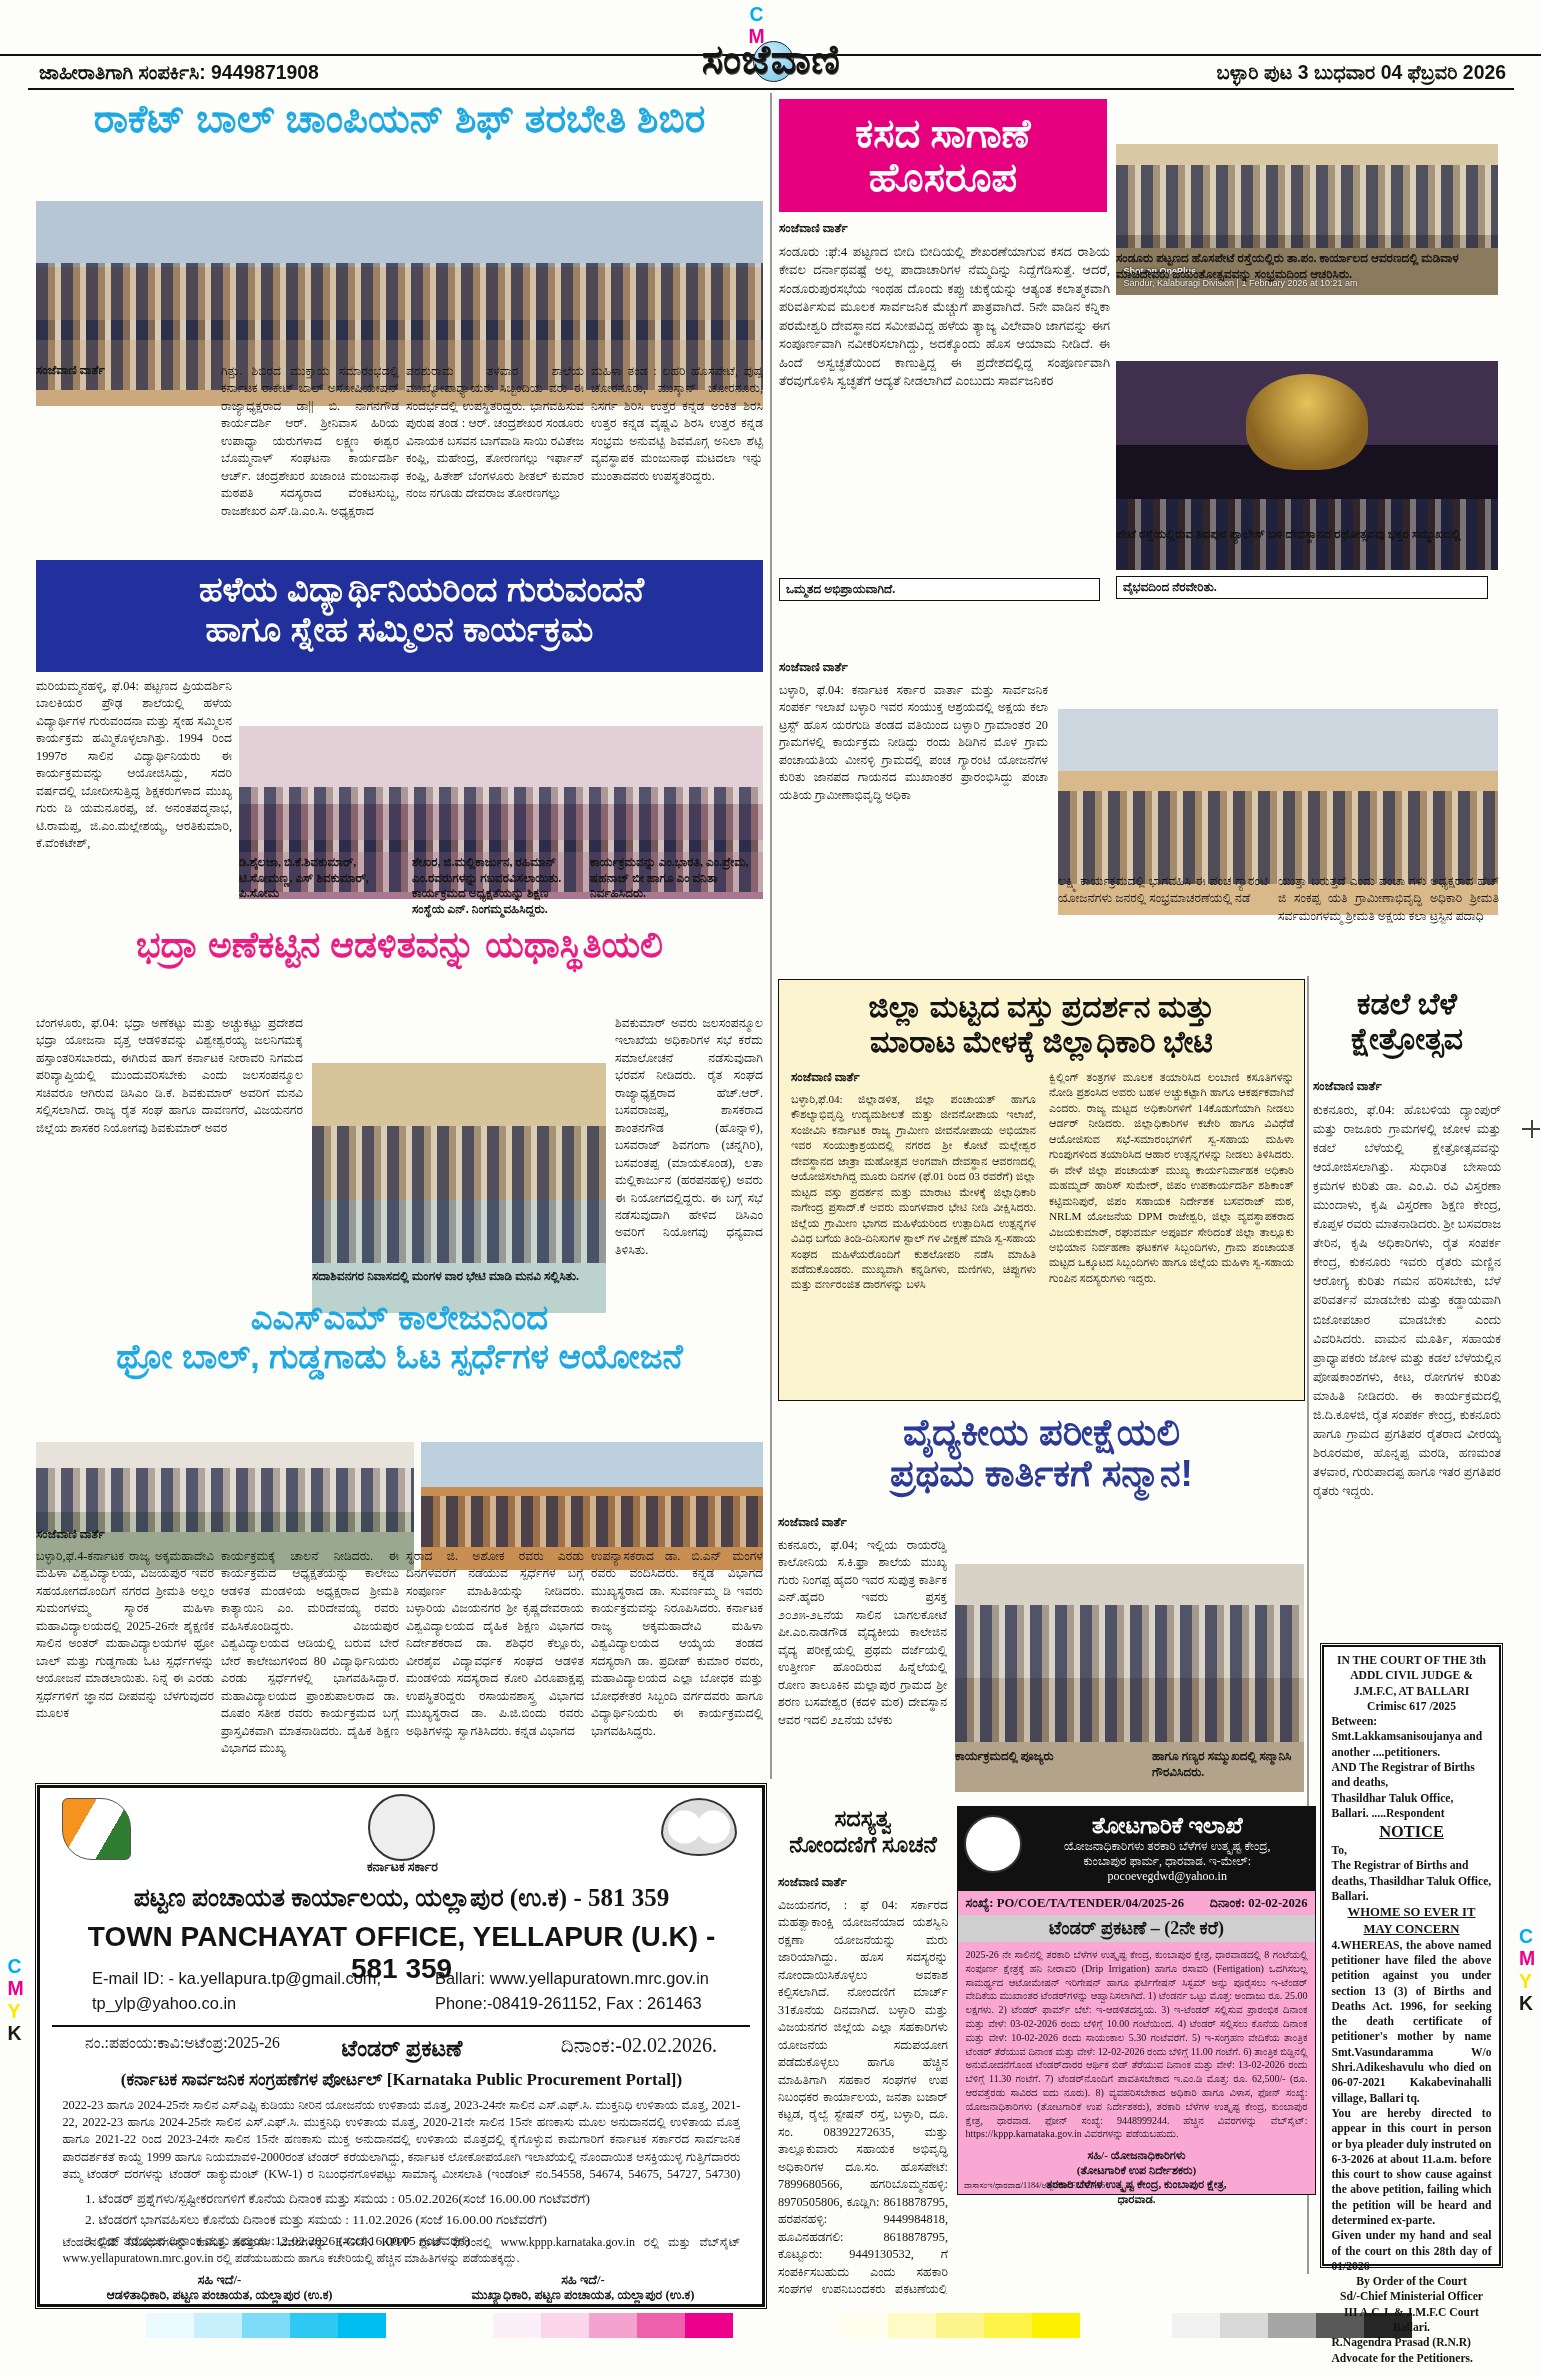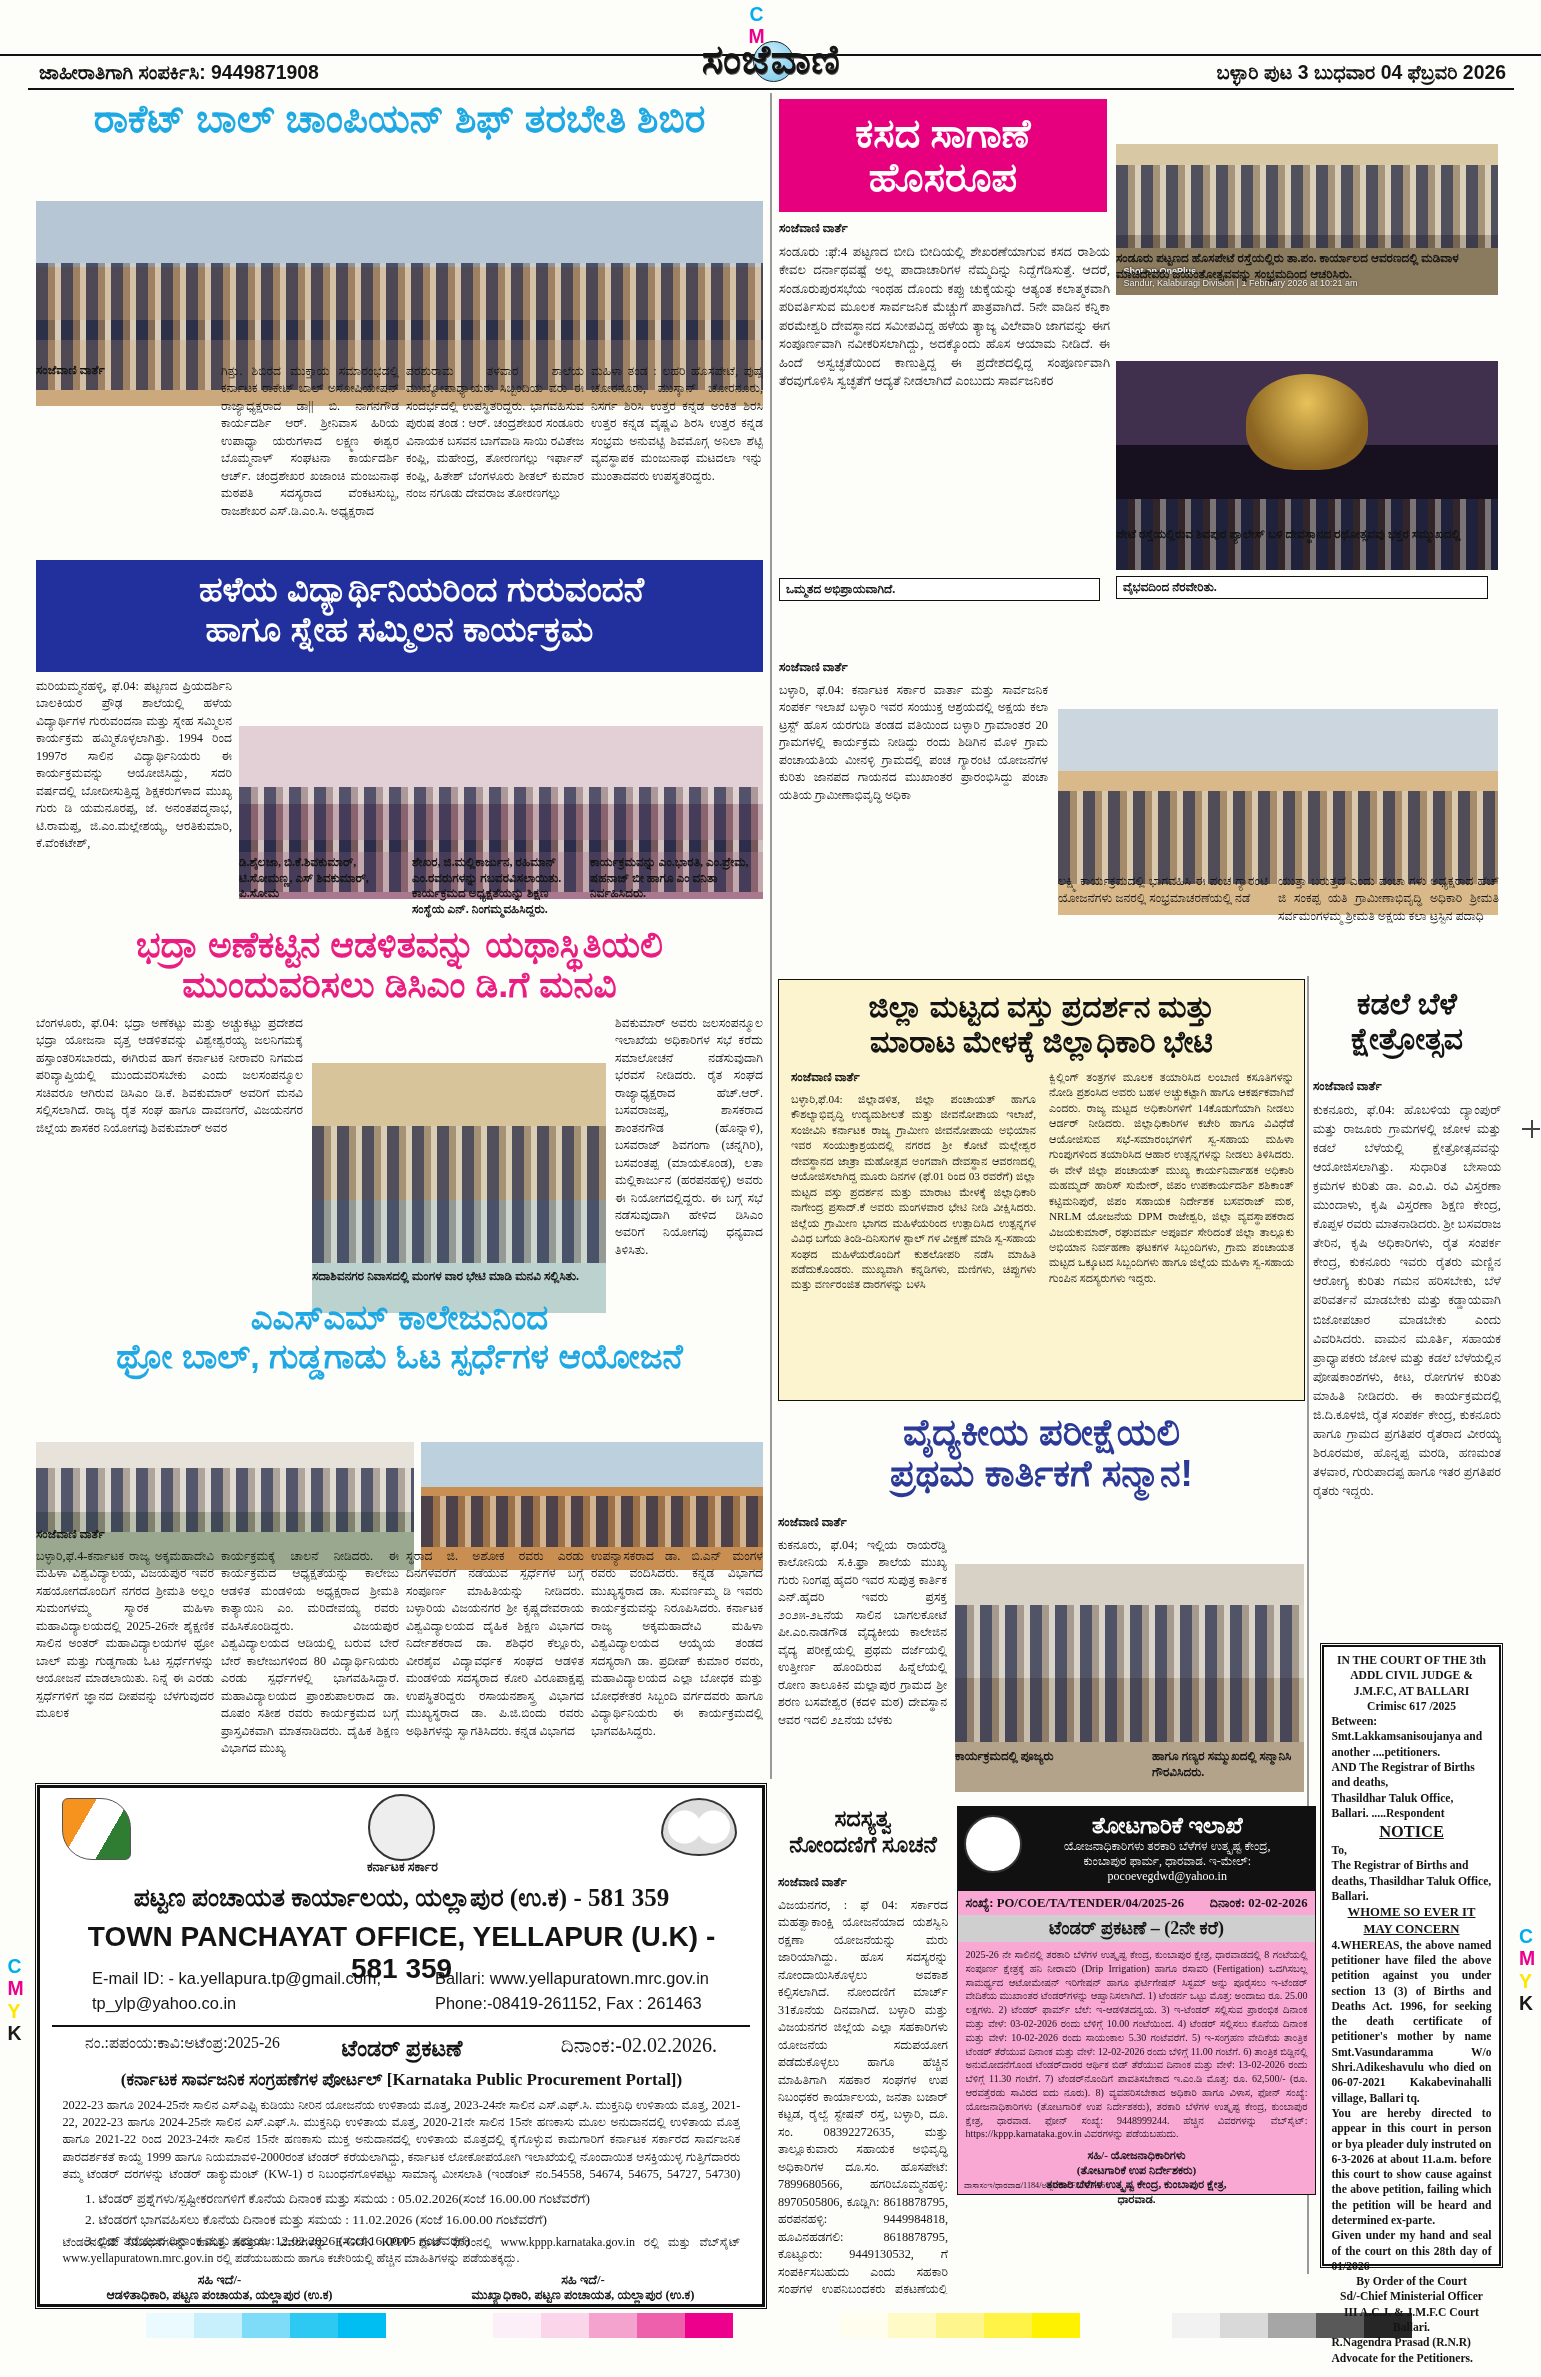--- a/index.html
+++ b/index.html
@@ -95,21 +95,20 @@
   <div class="ph ph-hall" style="left:239px;top:678px;width:524px;height:173px;">
     <div class="figures" style="top:35%;"></div>
     <div class="figures" style="top:66%;height:30%;"></div>
   </div>
   <div class="abs caption" style="left:239px;top:855px;width:166px;">ಡಿ.ಶೈಲಜಾ, ಬಿ.ಕೆ.ಶಿವಕುಮಾರ್, ಟಿ.ಸೋಮಣ್ಣ, ಎಸ್ ಶಿವಕುಮಾರ್, ಪಿ.ಸೋಮ</div>
   <div class="abs caption" style="left:412px;top:855px;width:170px;">ಶೇಖರ, ಜಿ.ಮಲ್ಲಿಕಾರ್ಜುನ, ರಹಿಮಾನ್ ಎಂ.ರವರುಗಳನ್ನು ಗಬವರವಿಸಲಾಯಿತು. ಕಾರ್ಯಕ್ರಮದ ಅಧ್ಯಕ್ಷತೆಯನ್ನು ಶಿಕ್ಷಣ ಸಂಸ್ಥೆಯ ಎನ್. ನಿಂಗಮ್ಮವಹಿಸಿದ್ದರು.</div>
   <div class="abs caption" style="left:590px;top:855px;width:173px;">ಕಾರ್ಯಕ್ರಮವನ್ನು ಎಂ.ಭಾರತಿ, ಎಂ.ಪ್ರೇಮ, ಷಹನಾಜ್ ಬೀ ಹಾಗೂ ಎಂ ವನಿತಾ ನಿರ್ವಹಿಸಿದರು.</div>
 
   <div class="abs headline-pink sans" style="left:36px;top:925px;width:727px;">
     <div style="font-size:36px;">ಭದ್ರಾ ಅಣೆಕಟ್ಟಿನ ಆಡಳಿತವನ್ನು ಯಥಾಸ್ಥಿತಿಯಲಿ</div>
-    <div style="font-size:36px;">ಮುಂದುವರಿಸಲು ಡಿಸಿಎಂ ಡಿ.ಗೆ ಮನವಿ</div>
   </div>
 
   <div class="abs body-txt just" style="left:36px;top:1015px;width:267px;height:275px;overflow:hidden;">ಬೆಂಗಳೂರು, ಫೆ.04: ಭದ್ರಾ ಅಣೆಕಟ್ಟು ಮತ್ತು ಅಚ್ಚುಕಟ್ಟು ಪ್ರದೇಶದ ಭದ್ರಾ ಯೋಜನಾ ವೃತ್ತ ಆಡಳಿತವನ್ನು ವಿಶ್ವೇಶ್ವರಯ್ಯ ಜಲನಿಗಮಕ್ಕೆ ಹಸ್ತಾಂತರಿಸಬಾರದು, ಈಗಿರುವ ಹಾಗೆ ಕರ್ನಾಟಕ ನೀರಾವರಿ ನಿಗಮದ ಪರಿವ್ಯಾಪ್ತಿಯಲ್ಲಿ ಮುಂದುವರಿಸಬೇಕು ಎಂದು ಜಲಸಂಪನ್ಮೂಲ ಸಚಿವರೂ ಆಗಿರುವ ಡಿಸಿಎಂ ಡಿ.ಕೆ. ಶಿವಕುಮಾರ್ ಅವರಿಗೆ ಮನವಿ ಸಲ್ಲಿಸಲಾಗಿದೆ. ರಾಜ್ಯ ರೈತ ಸಂಘ ಹಾಗೂ ದಾವಣಗೆರೆ, ವಿಜಯನಗರ ಜಿಲ್ಲೆಯ ಶಾಸಕರ ನಿಯೋಗವು ಶಿವಕುಮಾರ್ ಅವರ</div>
   <div class="ph ph-room" style="left:312px;top:1015px;width:294px;height:250px;">
     <div class="figures" style="top:25%;height:55%;"></div>
   </div>
   <div class="abs caption" style="left:312px;top:1269px;width:294px;">ಸದಾಶಿವನಗರ ನಿವಾಸದಲ್ಲಿ ಮಂಗಳ ವಾರ ಭೇಟಿ ಮಾಡಿ ಮನವಿ ಸಲ್ಲಿಸಿತು.</div>
   <div class="abs body-txt just" style="left:615px;top:1015px;width:148px;height:275px;overflow:hidden;">ಶಿವಕುಮಾರ್ ಅವರು ಜಲಸಂಪನ್ಮೂಲ ಇಲಾಖೆಯ ಅಧಿಕಾರಿಗಳ ಸಭೆ ಕರೆದು ಸಮಾಲೋಚನೆ ನಡೆಸುವುದಾಗಿ ಭರವಸೆ ನೀಡಿದರು. ರೈತ ಸಂಘದ ರಾಜ್ಯಾಧ್ಯಕ್ಷರಾದ ಹೆಚ್.ಆರ್. ಬಸವರಾಜಪ್ಪ, ಶಾಸಕರಾದ ಶಾಂತನಗೌಡ (ಹೊನ್ನಾಳಿ), ಬಸವರಾಜ್ ಶಿವಗಂಗಾ (ಚನ್ನಗಿರಿ), ಬಸವಂತಪ್ಪ (ಮಾಯಕೊಂಡ), ಲತಾ ಮಲ್ಲಿಕಾರ್ಜುನ (ಹರಪನಹಳ್ಳಿ) ಅವರು ಈ ನಿಯೋಗದಲ್ಲಿದ್ದರು. ಈ ಬಗ್ಗೆ ಸಭೆ ನಡೆಸುವುದಾಗಿ ಹೇಳಿದ ಡಿಸಿಎಂ ಅವರಿಗೆ ನಿಯೋಗವು ಧನ್ಯವಾದ ತಿಳಿಸಿತು.</div>
 
   <div class="abs headline-cyan sans" style="left:36px;top:1298px;width:727px;">

